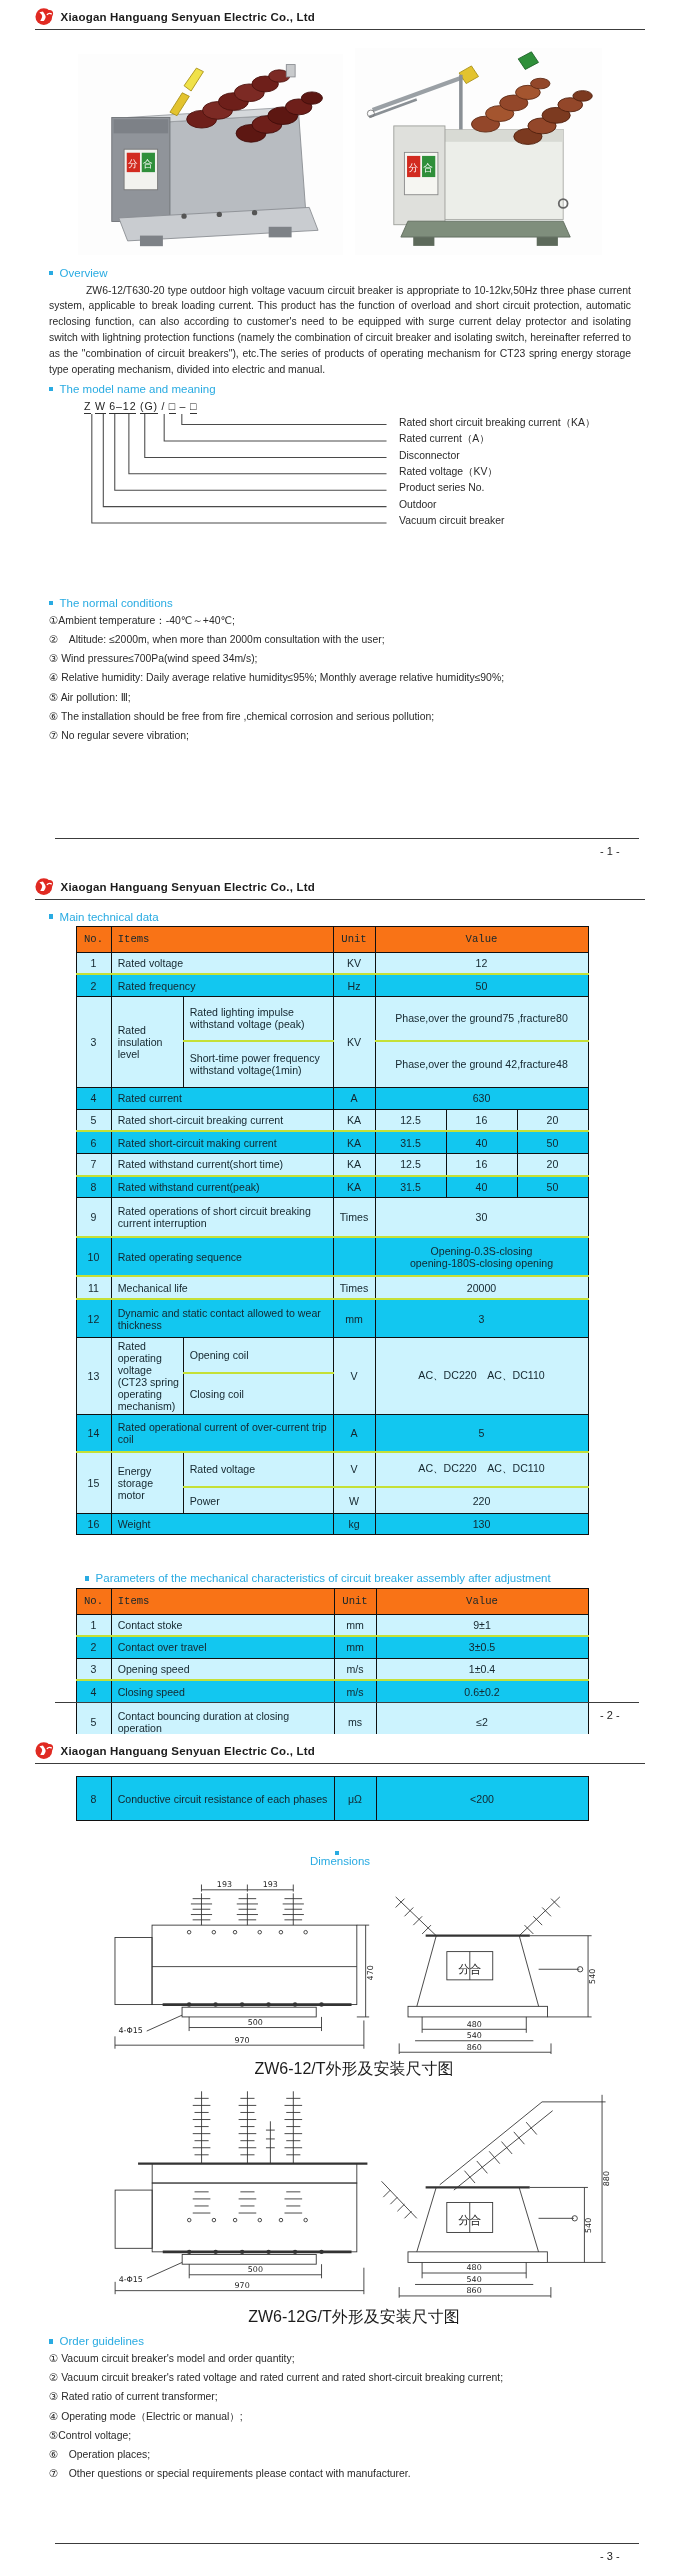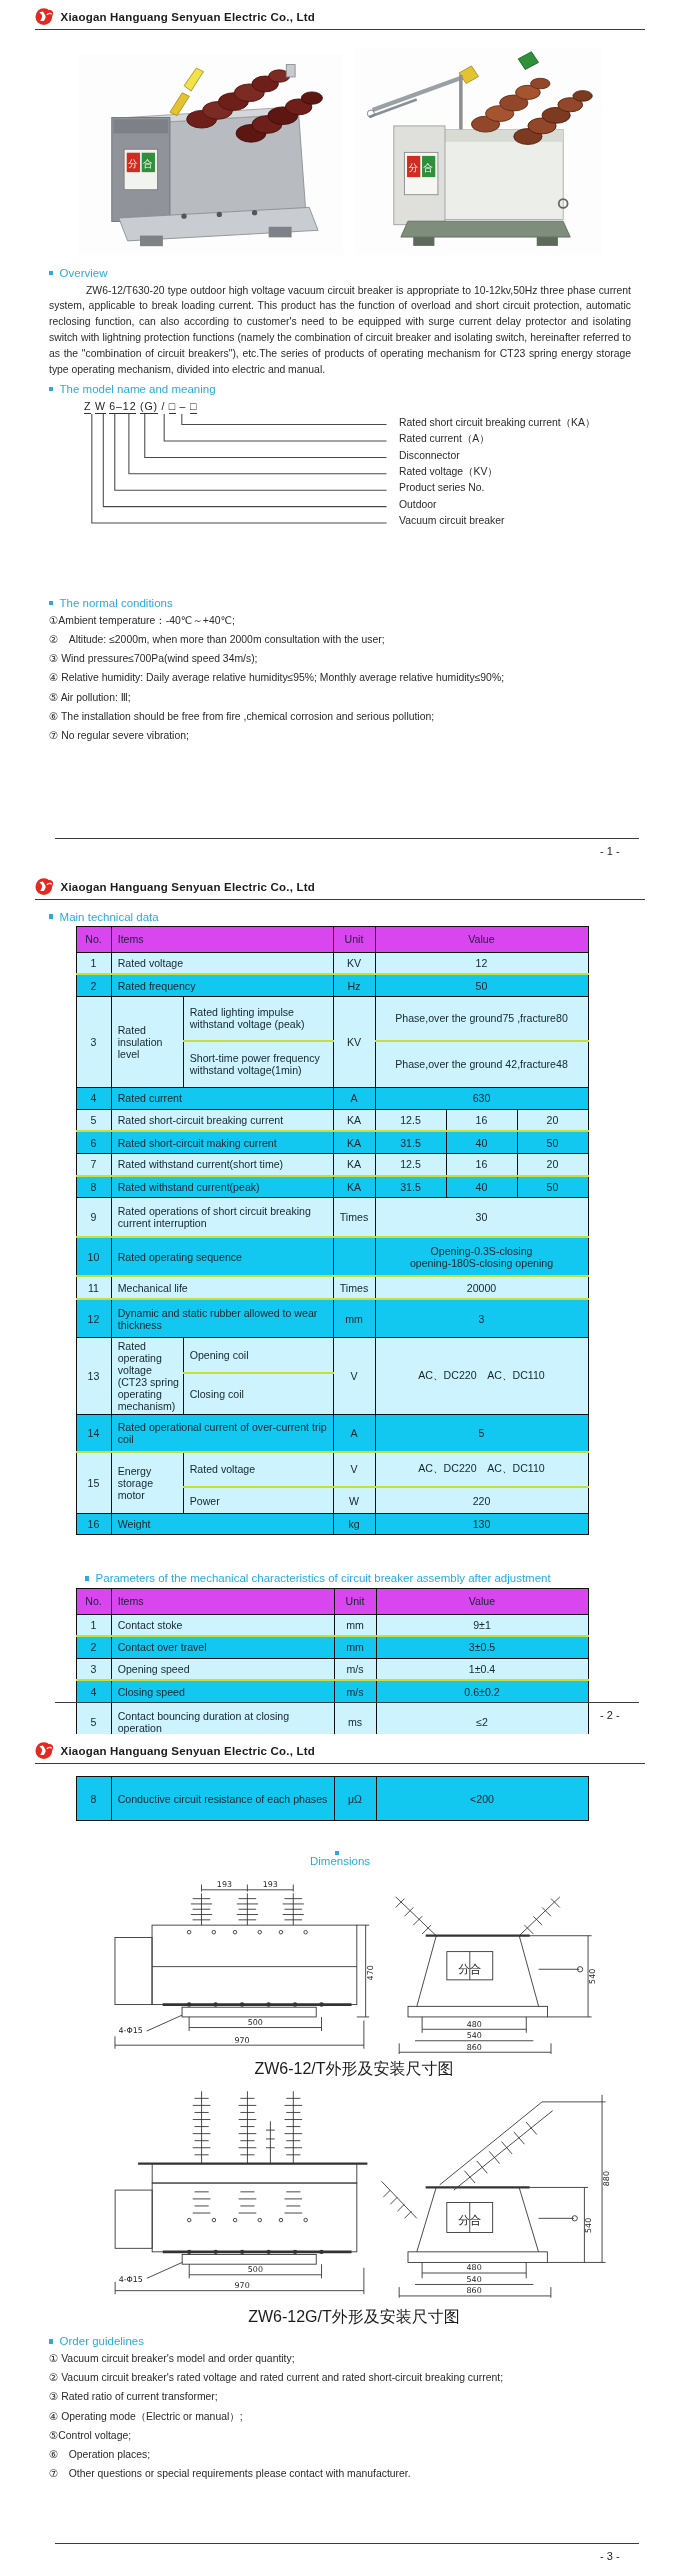--- a/index.html
+++ b/index.html
@@ -32,21 +32,21 @@
   .plist p{margin:0 0 3.1px 0;font-size:10.4px;line-height:1.55;color:#2a2a2a;}
   .hang{padding-left:17.7px;text-indent:-17.7px;text-align:justify;}
   
   .t{border-collapse:collapse;border:1.8px solid #101010;table-layout:fixed;width:513px;margin-left:26.5px;}
   .t td{border:0.9px solid #101010;font-size:10.6px;color:#14262e;padding:1.8px 3.5px;text-align:center;vertical-align:middle;height:17px;overflow:hidden;}
   .t td.l{text-align:left;padding-left:6.2px;}
   tr.b td{background:#12c7f0;}
   tr.w td{background:#ccf3fe;}
   tr.y td{border-bottom:2.2px solid #c5e036;}
   td.yb{border-bottom:2.2px solid #c5e036;}
-  tr.hrow td{background:#d946ef;height:21px;}
+  tr.hrow td{background:#f97316;height:21px;font-family:Liberation Mono, monospace;}
   
   .pfoot{position:absolute;left:55px;right:41px;bottom:12.4px;border-top:1.8px solid #3c3c3c;padding-top:2.7px;text-align:right;}
   .pnum{font-size:11px;color:#222;padding-right:19.4px;}
   
   .drawwrap{margin-left:62px;}
   .dcap{font-size:16px;color:#1c1c1c;text-align:center;width:380px;margin:1.8px 0 5.3px 53px;}
   svg text{font-family:"DejaVu Sans",sans-serif;}
 </style>
 </head>
 <body>
@@ -310,21 +310,21 @@
         </td>
       </tr>
       <tr class="w y">
         <td>11</td>
         <td colspan="2" class="l">Mechanical life</td>
         <td>Times</td>
         <td colspan="3">20000</td>
       </tr>
       <tr class="b">
         <td style="height:34px">12</td>
-        <td colspan="2" class="l">Dynamic and static rubber allowed to wear thickness</td>
+        <td colspan="2" class="l">Dynamic and static contact allowed to wear thickness</td>
         <td>mm</td>
         <td colspan="3">3</td>
       </tr>
       <tr class="w">
         <td rowspan="2">13</td>
         <td rowspan="2" class="l">Rated operating voltage (CT23 spring operating mechanism)</td>
         <td class="l yb" style="height:23px">Opening coil</td>
         <td rowspan="2">V</td>
         <td colspan="3" rowspan="2">AC、DC220　AC、DC110</td>
       </tr>

